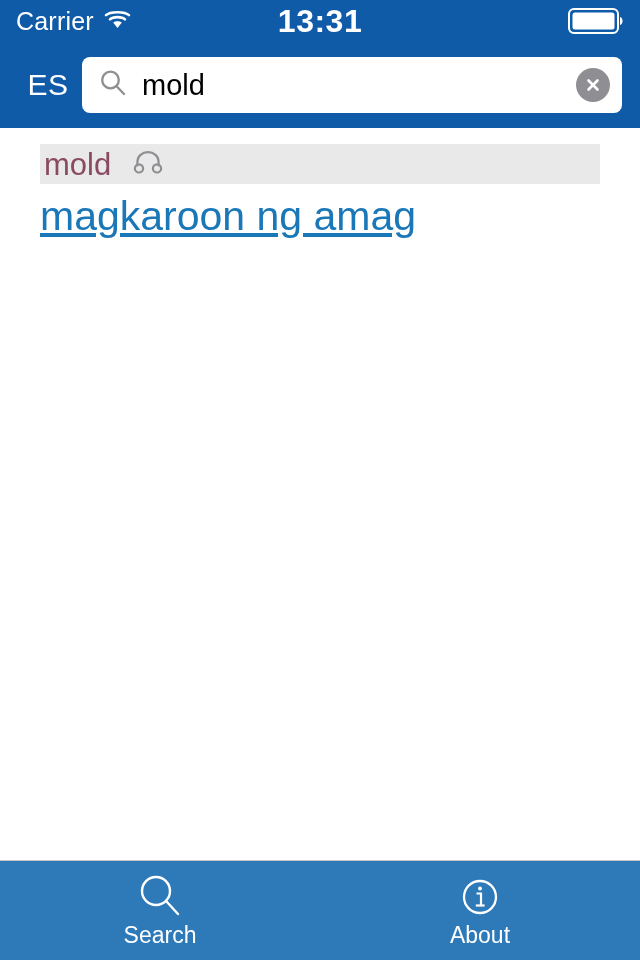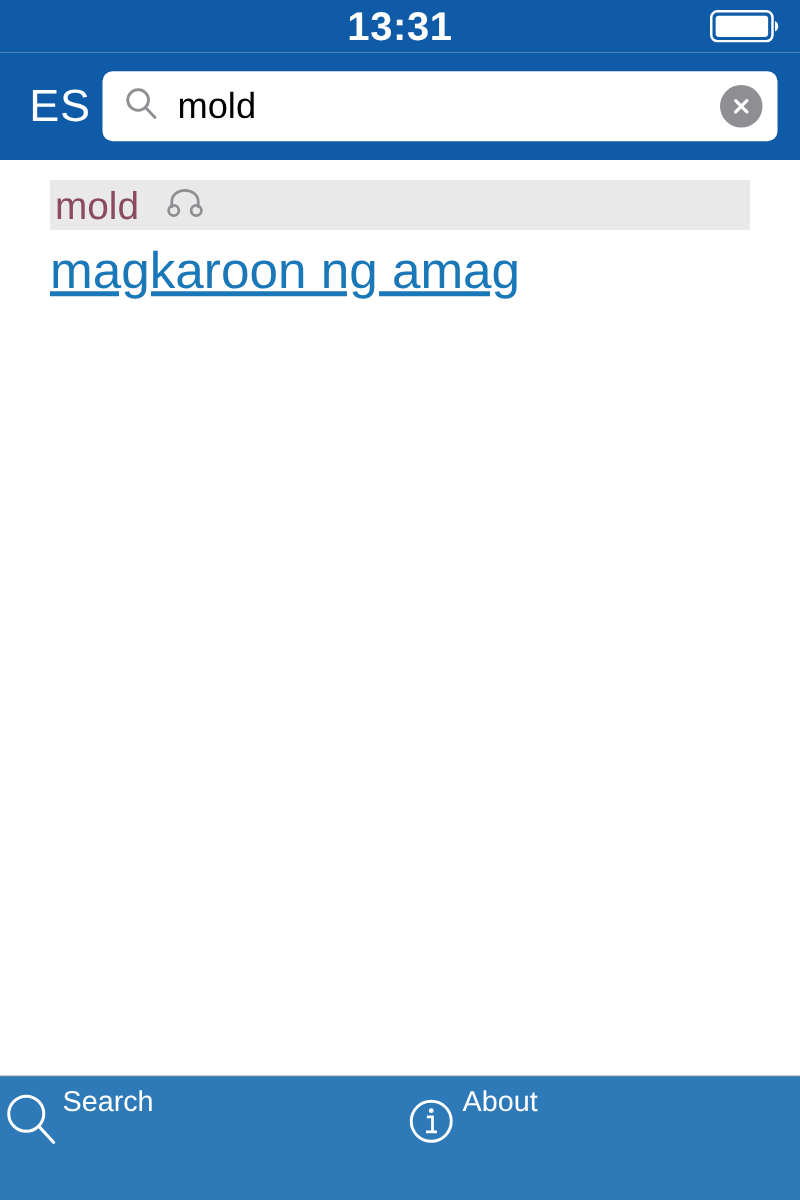--- a/index.html
+++ b/index.html
@@ -57,21 +57,21 @@
   
   .nav-bar {
     height: 86px;
     background: #0f5ba8;
     display: flex;
     align-items: center;
     padding: 0 18px 0 14px;
   }
   .lang-button {
     color: #ffffff;
-    font-size: 36px;
+    font-size: 30px;
     width: 68px;
     text-align: center;
     flex: 0 0 auto;
     letter-spacing: 0.5px;
     cursor: pointer;
   }
   .search-field {
     flex: 1 1 auto;
     height: 56px;
     background: #ffffff;
@@ -157,22 +157,22 @@
     position: absolute;
     left: 0; right: 0; bottom: 0;
     height: 100px;
     background: #2e7ab8;
     border-top: 1px solid #c6c6c8;
     display: flex;
   }
   .tab-item {
     flex: 1 1 0;
     display: flex;
-    flex-direction: row;
-    align-items: flex-start;
+    flex-direction: column;
+    align-items: center;
     justify-content: flex-start;
     padding-top: 9px;
     cursor: pointer;
   }
   .tab-icon {
     height: 54px;
     display: flex;
     align-items: center;
     justify-content: center;
   }
@@ -180,20 +180,30 @@
     color: #ffffff;
     font-size: 23px;
     margin-top: -2px;
     white-space: nowrap;
   }
 </style>
 </head>
 <body>
 
 <div class="status-bar">
+  <div class="carrier-group">
+    <span class="carrier-text">Carrier</span>
+    <span class="wifi-icon">
+      <svg width="27" height="20" viewBox="0 0 27 20">
+        <path d="M2 6.2 C6 2.2 21 2.2 25 6.2" stroke="#ffffff" stroke-width="2.6" fill="none" stroke-linecap="round"></path>
+        <path d="M6 10.4 C9 7.4 18 7.4 21 10.4" stroke="#ffffff" stroke-width="2.6" fill="none" stroke-linecap="round"></path>
+        <path d="M13.5 19 L9.2 13.6 C11.6 11.8 15.4 11.8 17.8 13.6 Z" fill="#ffffff"></path>
+      </svg>
+    </span>
+  </div>
 
   <div class="status-time">13:31</div>
 
   <div class="battery-wrap">
     <svg width="58" height="26" viewBox="0 0 58 26">
       <rect x="1" y="1" width="49" height="24" rx="5" ry="5" fill="none" stroke="#ffffff" stroke-width="2"></rect>
       <rect x="4.5" y="4.5" width="42" height="17" rx="2.5" ry="2.5" fill="#ffffff"></rect>
       <path d="M52 9 L52 17 C55.4 16.4 55.4 9.6 52 9 Z" fill="#ffffff"></path>
     </svg>
   </div>

